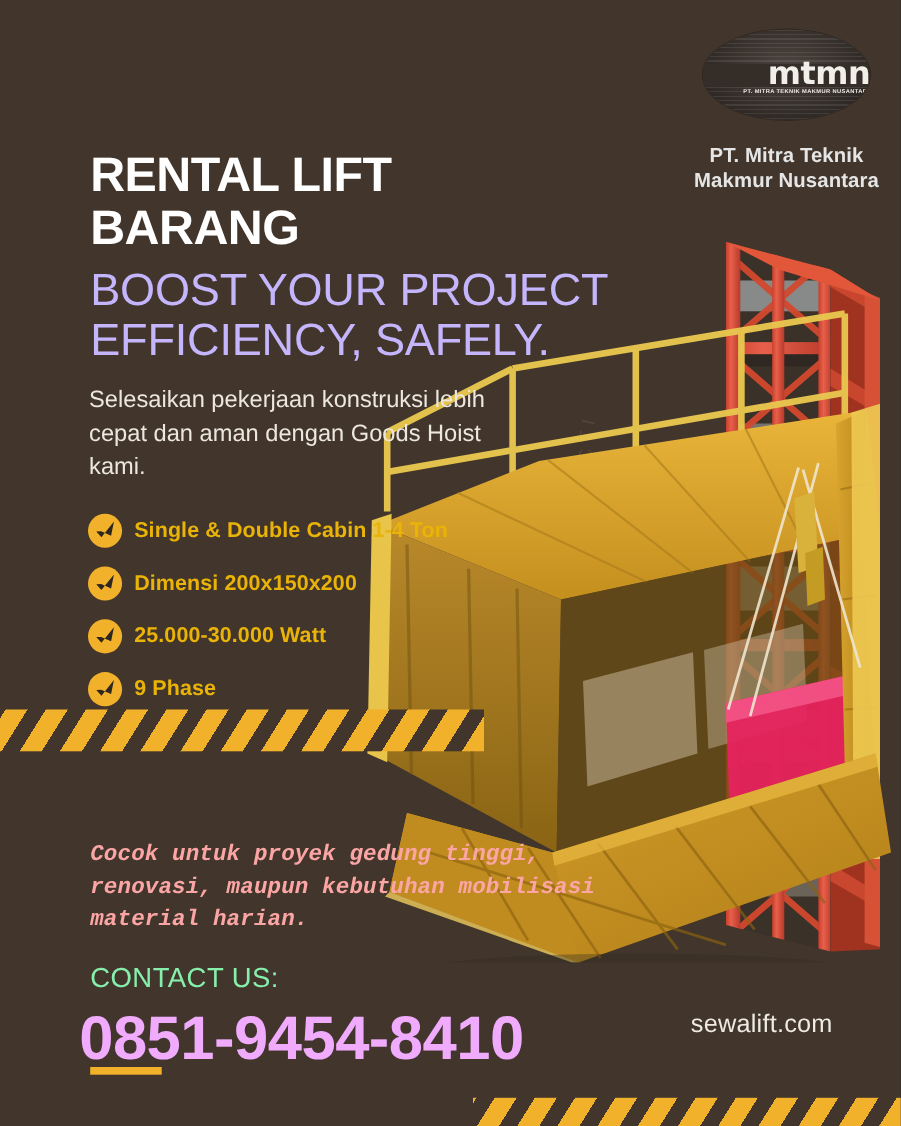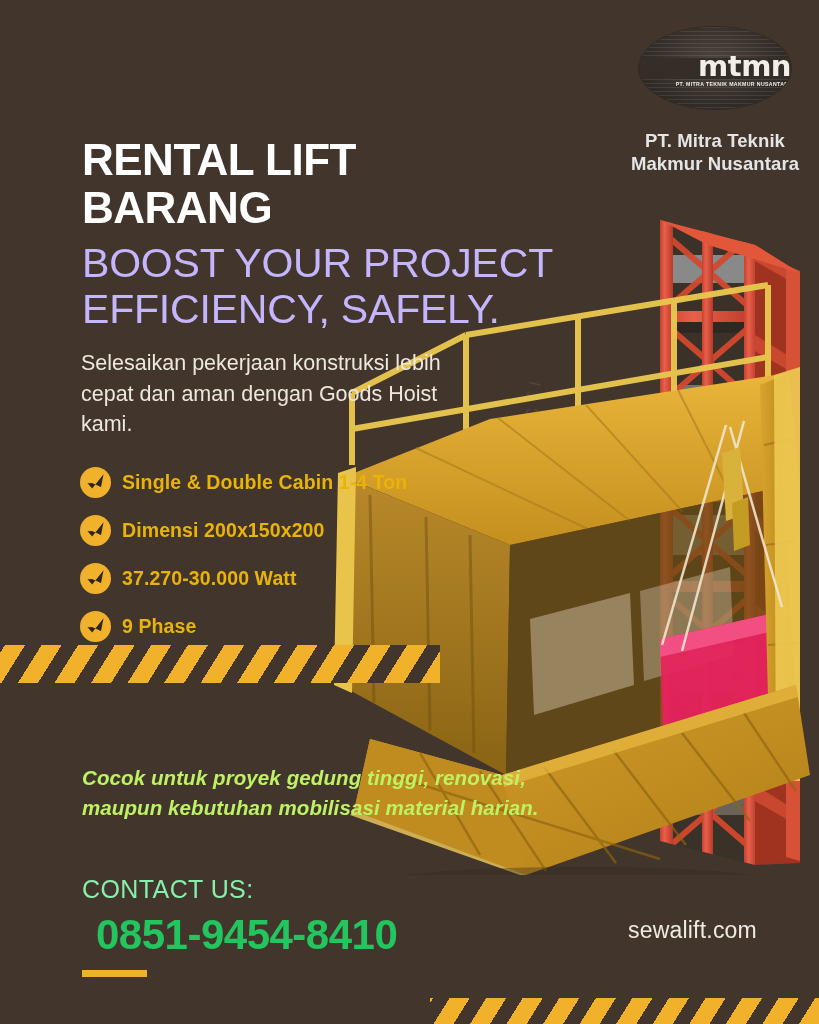--- a/index.html
+++ b/index.html
@@ -180,39 +180,40 @@
   }
 
   
   .note {
     position:absolute; left:82px; top:763px;
     width:500px;
     font-weight:bold;
     font-style:italic;
     font-size:20.5px;
     line-height:1.44;
-    color:#bef264;
+    color:#fca5a5;
     letter-spacing:.1px;
+    font-family:Liberation Mono, monospace;
   }
 
   
   .contact-label {
     position:absolute; left:82px; top:875px;
     font-weight:300;
     font-size:25px;
     letter-spacing:.4px;
     color:#86efac;
     text-transform:uppercase;
   }
   .phone {
-    position:absolute; left:96px; top:911px;
-    font-weight:bold;
-    font-size:42px;
+    position:absolute; left:72px; top:911px;
+    font-weight:bold;
+    font-size:56px;
     letter-spacing:-.5px;
-    color:#22c55e;
+    color:#f0abfc;
   }
   .accent-bar {
     position:absolute; left:82px; top:970px;
     width:65px; height:7px;
     background:#f2b12a;
   }
   .website {
     position:absolute; left:596px; top:917px;
     font-weight:300;
     font-size:23px;
@@ -441,21 +442,21 @@
           </svg>
       </span>
       <span class="feat-label">Dimensi 200x150x200</span>
     </li>
     <li>
       <span class="check">
         <svg viewBox="0 0 21 21" aria-hidden="true">
             <path d="M2.5 11.2 L7.2 16.4 L18.6 2.2 L16.0 15.0 L7.0 11.0 Z" fill="#2e2720"></path>
           </svg>
       </span>
-      <span class="feat-label">37.270-30.000 Watt</span>
+      <span class="feat-label">25.000-30.000 Watt</span>
     </li>
     <li>
       <span class="check">
         <svg viewBox="0 0 21 21" aria-hidden="true">
             <path d="M2.5 11.2 L7.2 16.4 L18.6 2.2 L16.0 15.0 L7.0 11.0 Z" fill="#2e2720"></path>
           </svg>
       </span>
       <span class="feat-label">9 Phase</span>
     </li>
   </ul>

